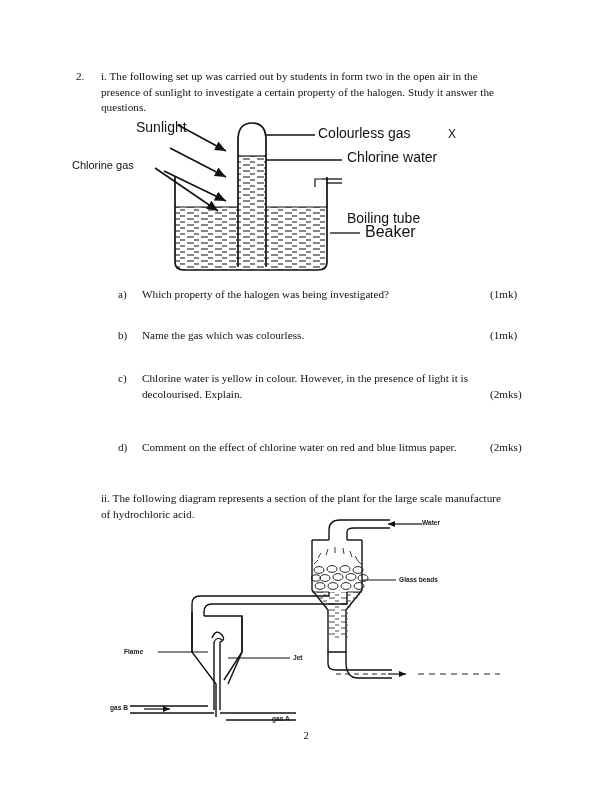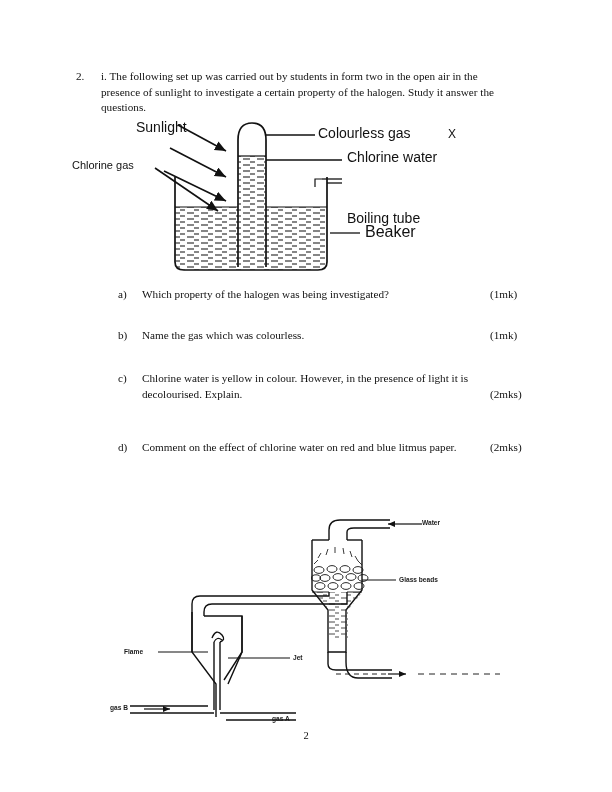--- a/index.html
+++ b/index.html
@@ -196,20 +196,21 @@
     <span class="qtext">Chlorine water is yellow in colour. However, in the presence of light it is decolourised. Explain.</span>
   </div>
   <span class="marks" style="top:387px;">(2mks)</span>
 
   <div class="qitem" style="left:118px; top:440px; width:380px;">
     <span class="marker">d)</span>
     <span class="qtext">Comment on the effect of chlorine water on red and blue litmus paper.</span>
   </div>
   <span class="marks" style="top:440px;">(2mks)</span>
 
+  <div class="part2-intro">ii. The following diagram represents a section of the plant for the large scale manufacture of hydrochloric acid.</div>
 
   <div class="diagram2">
     <svg width="420" height="215" viewBox="0 0 420 215">
       <defs>
         <marker id="ah2" markerWidth="8" markerHeight="8" refX="6" refY="2.6" orient="auto">
           <path d="M0,0 L6,2.6 L0,5.2 z" fill="#111"></path>
         </marker>
         <pattern id="hatch2" width="12" height="6" patternUnits="userSpaceOnUse">
           <path d="M1,2 h6" stroke="#333" stroke-width="0.9"></path>
           <path d="M7,5 h4" stroke="#333" stroke-width="0.9"></path>

